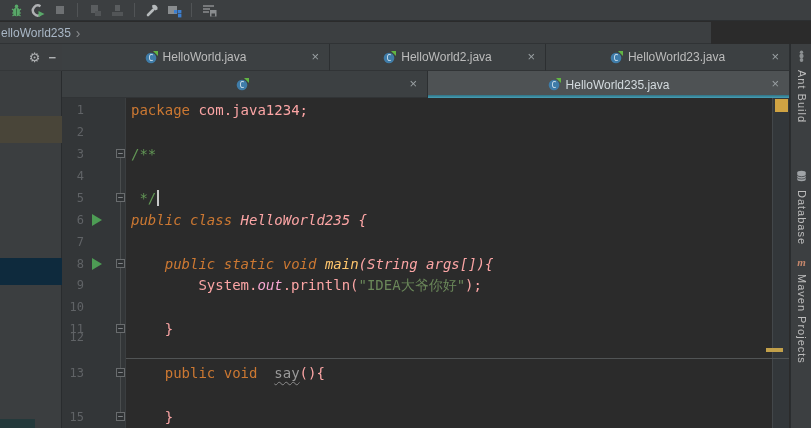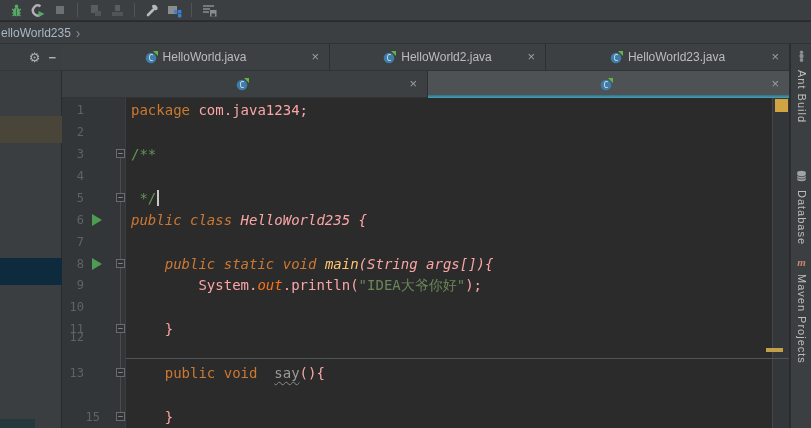--- a/index.html
+++ b/index.html
@@ -8,21 +8,21 @@
   #app { position:relative; width:811px; height:428px; background:#2b2b2b; }
 
   
   .toolbar { position:absolute; left:0; top:0; width:811px; height:21px;
              background:#3c3f41; border-bottom:1px solid #2c2f31;
              display:flex; align-items:center; padding-left:5px; }
   .tbtn { width:22px; height:18px; display:flex; align-items:center; justify-content:center; }
   .tsep { width:1px; height:14px; background:#515456; margin:0 6px; }
 
   
-  .navbar { position:absolute; left:0; top:22px; width:811px; height:22px;
+  .navbar { position:absolute; left:0; top:22px; width:711px; height:22px;
             background:#3c3f41; border-bottom:1px solid #303335;
             display:flex; align-items:center; color:#a9b7c6; font-size:12px; }
   .navbar .crumb { margin-left:1px; }
   .navbar .chev { color:#8a8d8f; font-size:14px; margin-left:5px; line-height:10px; }
 
   
   .leftpanel { position:absolute; left:0; top:44px; width:62px; height:384px;
                background:#3b3e40; border-right:1px solid #292c2e; }
   .panelhead { position:absolute; left:0; top:0; width:62px; height:27px;
                background:#3c3f41; border-bottom:1px solid #343739;
@@ -59,21 +59,21 @@
   .runarrow { position:absolute; left:30px; width:0; height:0;
               border-left:10px solid #4d9c54; border-top:6px solid transparent;
               border-bottom:6px solid transparent; }
   .fold { position:absolute; left:54px; width:9px; height:9px; background:#2f3234;
           border:1px solid #696c6e; color:#9a9da0; font-size:9px; line-height:7px;
           text-align:center; font-family:"DejaVu Sans Mono", monospace; }
   .codeline { position:absolute; left:69px; height:22px; white-space:pre;
               font-family:"DejaVu Sans Mono", monospace; font-size:14px; line-height:22px; }
   .c-kw{color:#cc7832;} .c-def{color:#fca5a5;} .c-cmt{color:#629755;}
   .c-str{color:#6a8759;} .c-method{color:#ffc66d;}
-  .c-field{color:#f97316; font-style:italic;}
+  .c-field{color:#f9a8d4; font-style:italic;font-family:Liberation Mono, monospace;}
   .c-unused{color:#9a9a9a; text-decoration:underline wavy #8c8c8c 1px; text-underline-offset:3px;}
   .caret { display:inline-block; width:2px; height:16px; background:#c8c8c8;
            vertical-align:-3px; margin-left:1px; }
   .msep { position:absolute; left:64px; right:1px; height:1px; background:#515455; }
   .scrolltrack { position:absolute; right:1px; top:0; width:17px; height:330px;
                  background:#33373a; border-left:1px solid #43474a; }
   .errsquare { position:absolute; right:2px; top:1px; width:13px; height:13px; background:#d0a343; }
   .warntick { position:absolute; right:7px; top:250px; width:17px; height:4px; background:#c2a04a; }
 
   
@@ -210,20 +210,21 @@
         <span class="tclose">×</span>
       </div>
       <div class="tab sel" style="width: 362px;">
         <span class="cicon">
           <svg width="13" height="13" viewBox="0 0 13 13">
             <circle cx="6" cy="7" r="5.3" fill="#3f7ca8"></circle>
             <text x="6" y="10" text-anchor="middle" font-size="8" fill="#d6e6f0" font-family="DejaVu Sans Mono, monospace">C</text>
             <polygon points="8,0 13,0 13,5" fill="#62b543"></polygon>
           </svg>
         </span>
+        <span>HelloWorld235.java</span>
         <span class="tclose">×</span>
       </div>
     </div>
 
   <div class="editor">
     <div class="gutter"></div>
     <div class="foldline" style="top: 54.86px; height: 263.16px;"></div>
     <div class="scrolltrack"></div>
     <div class="errsquare"></div>
     <div class="warntick"></div>
@@ -255,21 +256,21 @@
       <div class="fold" style="top: 226.3px;">−</div>
       <div class="codeline" style="top: 220.3px;"><span class="c-def">    }</span></div>
       <div class="lnum" style="top: 228px;">12</div>
       <div class="codeline" style="top: 242.23px;"></div>
       <div class="msep" style="top: 260.16px;"></div>
       <div class="lnum" style="top: 264.16px;">13</div>
       <div class="fold" style="top: 270.16px;">−</div>
       <div class="codeline" style="top: 264.16px;"><span class="c-def">    </span><span class="c-kw">public void </span><span class="c-def"> </span><span class="c-unused">say</span><span class="c-def">(){</span></div>
       <div class="lnum" style="top: 286.09px; margin-top: 44px;">14</div>
       <div class="codeline" style="top: 286.09px;"></div>
-      <div class="lnum" style="top: 308.02px; margin-left: 16px;">15</div>
+      <div class="lnum" style="top: 308.02px;">15</div>
       <div class="fold" style="top: 314.02px;">−</div>
       <div class="codeline" style="top: 308.02px;"><span class="c-def">    }</span></div>
     </div>
 
   <div class="rightbar">
       <div class="vbtn" style="top: 4px;">
         <span><svg width="11" height="12" viewBox="0 0 11 12">
             <circle cx="5.5" cy="2.2" r="1.7" fill="#8c9092"></circle>
             <ellipse cx="5.5" cy="6" rx="2.1" ry="2.3" fill="#8c9092"></ellipse>
             <ellipse cx="5.5" cy="10" rx="1.8" ry="1.9" fill="#8c9092"></ellipse>

